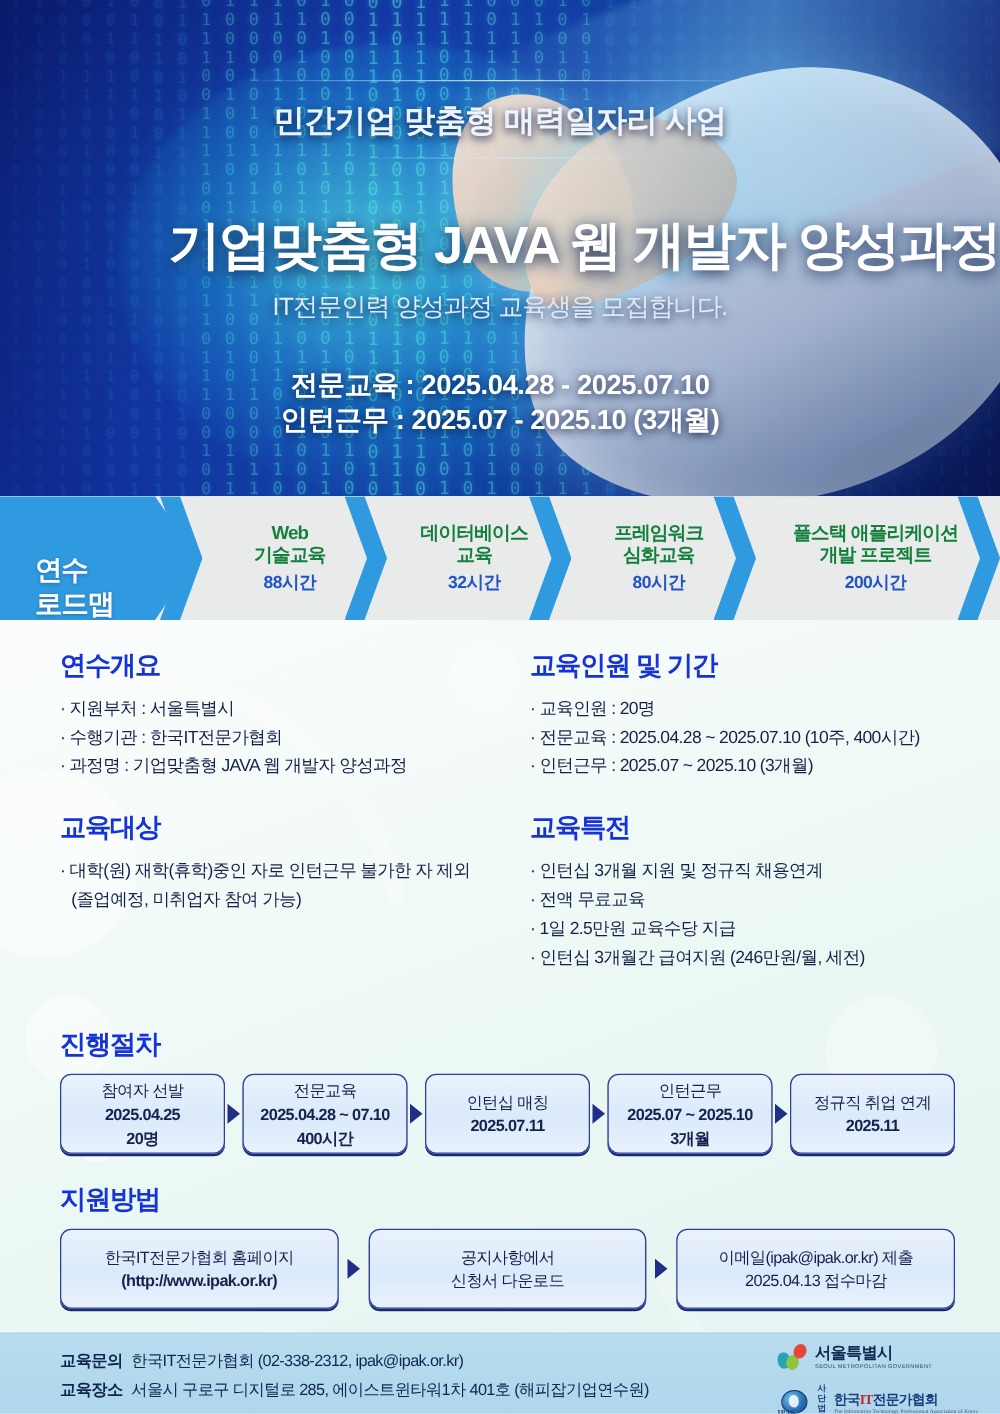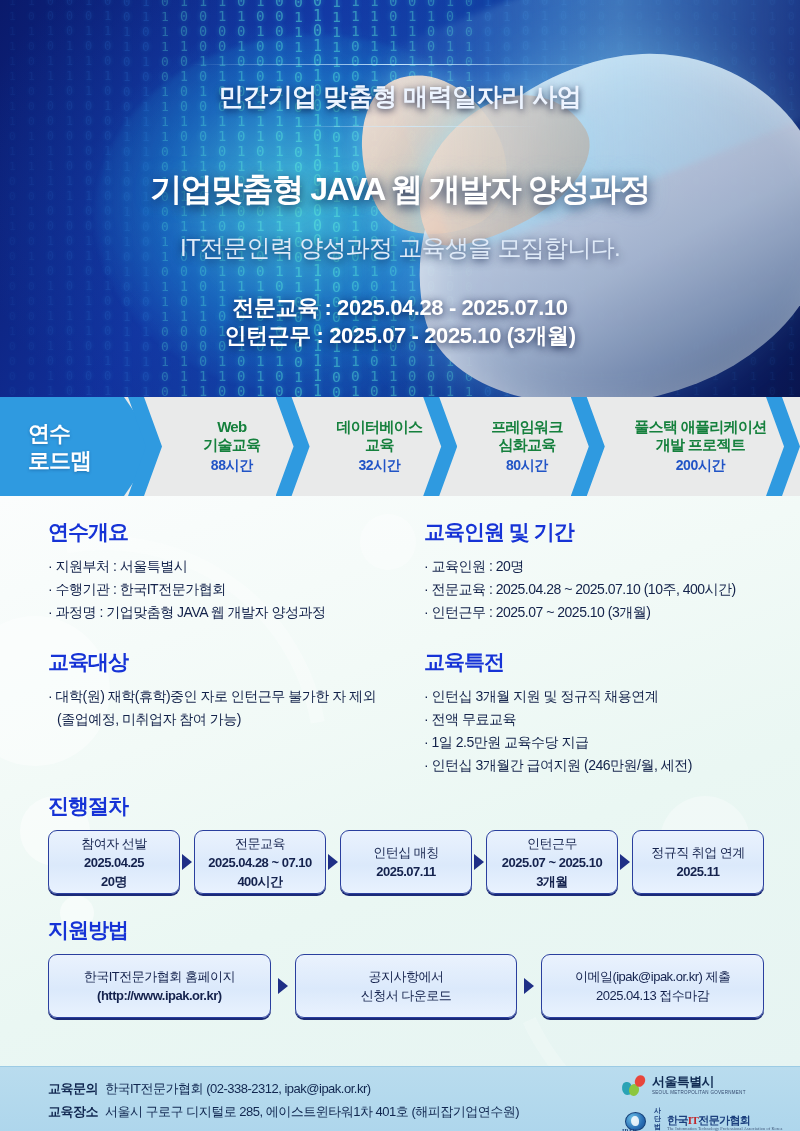--- a/index.html
+++ b/index.html
@@ -68,41 +68,41 @@
   .hero-rule2{
     position:absolute;left:290px;top:126px;width:250px;height:1px;
     background:linear-gradient(90deg,rgba(190,225,255,0),rgba(205,235,255,.75),rgba(190,225,255,0));
   }
   .hero-sub-top{
     position:absolute;top:80px;left:0;right:0;text-align:center;
     font-size:25px;font-weight:bold;color:#edf4ff;letter-spacing:-.5px;
     text-shadow:0 2px 7px rgba(2,12,50,.85);
   }
   .hero-title{
-    position:absolute;top:168px;left:0;right:0;text-align:center;
-    font-size:32px;font-weight:bold;color:#ffffff;letter-spacing:-1.5px;
+    position:absolute;top:168px;left:0;right:0;text-align:right;
+    font-size:42px;font-weight:bold;color:#ffffff;letter-spacing:-1.5px;
     text-shadow:0 3px 12px rgba(3,15,60,.9),0 0 22px rgba(120,220,255,.35);
   }
   .hero-sub{
     position:absolute;top:232px;left:0;right:0;text-align:center;
-    font-size:24px;font-weight:500;color:#dfeaf8;letter-spacing:-.7px;
+    font-size:20px;font-weight:500;color:#dfeaf8;letter-spacing:-.7px;
     text-shadow:0 2px 8px rgba(3,15,60,.85);
   }
   .hero-dates{
     position:absolute;top:294px;left:0;right:0;text-align:center;
     font-size:22px;font-weight:bold;color:#ffffff;line-height:28px;letter-spacing:-.4px;
     text-shadow:0 2px 8px rgba(3,15,60,.9);
   }
 
   
   .roadmap{position:relative;width:800px;height:99px;background:#e9eaea;overflow:hidden;display:flex;}
   .rm-label{
     position:relative;width:158px;height:99px;flex:none;
     background:#2f9ae0;
-    display:flex;align-items:center;
+    display:flex;align-items:flex-end;
     clip-path:polygon(0 0,124px 0,158px 50%,124px 100%,0 100%);
   }
   .rm-label span{
     display:block;padding-left:28px;
     font-size:22px;font-weight:bold;color:#ffffff;line-height:27px;letter-spacing:-1px;
     text-shadow:0 1px 3px rgba(0,40,90,.35);
   }
   .rm-step{
     position:relative;height:99px;flex:1 1 0;
     display:flex;flex-direction:column;align-items:center;justify-content:center;
@@ -1533,21 +1533,21 @@
         </div>
         <div class="col right">
           <div class="h2">교육특전</div>
           <div class="li">· 인턴십 3개월 지원 및 정규직 채용연계</div>
           <div class="li">· 전액 무료교육</div>
           <div class="li">· 1일 2.5만원 교육수당 지급</div>
           <div class="li">· 인턴십 3개월간 급여지원 (246만원/월, 세전)</div>
         </div>
       </div>
 
-      <div class="sec" style="margin-top:15px">
+      <div class="sec" style="margin-top:44px">
         <div class="h2">진행절차</div>
         <div class="flow proc">
           <div class="fbox">
             <div class="t">참여자 선발</div>
             <div class="t b">2025.04.25</div>
             <div class="t b">20명</div>
           </div>
           <div class="farrow">
               <i></i>
             </div>

